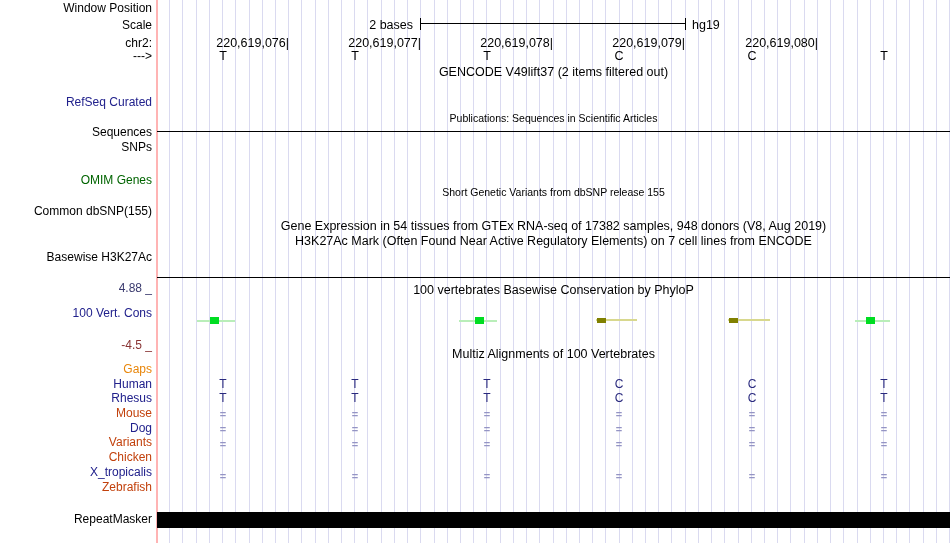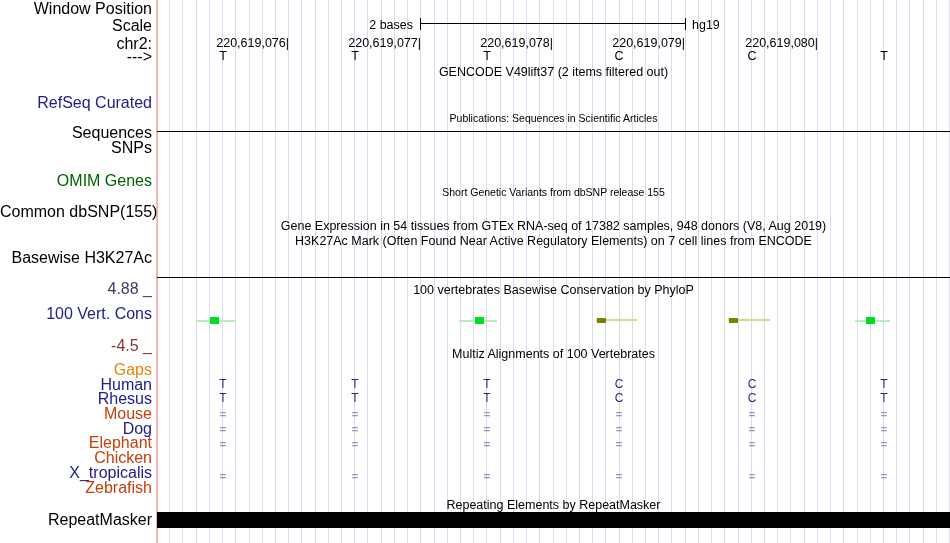--- a/index.html
+++ b/index.html
@@ -1,21 +1,21 @@
 <!DOCTYPE html>
 <html><head>
 <meta charset="utf-8">
 <style>
   html,body{margin:0;padding:0;background:#fff}
   #screen{position:relative;width:950px;height:543px;background:#fff;
     font-family:"Liberation Sans",sans-serif;overflow:hidden}
   .grid{position:absolute;left:157px;top:0;width:793px;height:543px;
     background:repeating-linear-gradient(90deg,transparent 0,transparent 12.22px,#dadaf0 12.22px,#dadaf0 13.217px)}
   .pink{position:absolute;left:156px;top:0;width:2px;height:543px;background:#ffb4b4}
-  .lbl{position:absolute;left:0;width:152px;text-align:right;font-size:16px;line-height:13px;
+  .lbl{position:absolute;left:0;width:152px;text-align:right;font-size:12px;line-height:13px;
     color:#000;white-space:nowrap}
   .blue{color:#21218c}
   .grn{color:#c2410c}
   .omimc{color:#006400}
   .org{color:#e8860a}
   .maxc{color:#3a3a6e}
   .minc{color:#883333}
   .ctr{position:absolute;left:157px;width:793px;text-align:center;font-size:12.5px;
     line-height:13px;color:#000;white-space:nowrap}
   .sub{font-size:10.5px}
@@ -131,37 +131,36 @@
   <div class="cell eq x5" style="top:408px">=</div>
 
   <div class="lbl blue" style="top:422px">Dog</div>
   <div class="cell eq x0" style="top:423px">=</div>
   <div class="cell eq x1" style="top:423px">=</div>
   <div class="cell eq x2" style="top:423px">=</div>
   <div class="cell eq x3" style="top:423px">=</div>
   <div class="cell eq x4" style="top:423px">=</div>
   <div class="cell eq x5" style="top:423px">=</div>
 
-  <div class="lbl grn" style="top:436px">Elephant</div>
+  <div class="lbl grn" style="top:436px">Variants</div>
   <div class="cell eq x0" style="top:438px">=</div>
   <div class="cell eq x1" style="top:438px">=</div>
   <div class="cell eq x2" style="top:438px">=</div>
   <div class="cell eq x3" style="top:438px">=</div>
   <div class="cell eq x4" style="top:438px">=</div>
   <div class="cell eq x5" style="top:438px">=</div>
 
   <div class="lbl grn" style="top:451px">Chicken</div>
 
   <div class="lbl blue" style="top:466px">X_tropicalis</div>
   <div class="cell eq x0" style="top:470px">=</div>
   <div class="cell eq x1" style="top:470px">=</div>
   <div class="cell eq x2" style="top:470px">=</div>
   <div class="cell eq x3" style="top:470px">=</div>
   <div class="cell eq x4" style="top:470px">=</div>
   <div class="cell eq x5" style="top:470px">=</div>
 
   <div class="lbl grn" style="top:481px">Zebrafish</div>
 
-  <div class="ctr" style="top:499px">Repeating Elements by RepeatMasker</div>
   <div class="lbl" style="top:513px">RepeatMasker</div>
   <div class="barblack"></div>
 
 </div>
 
 </body></html>

